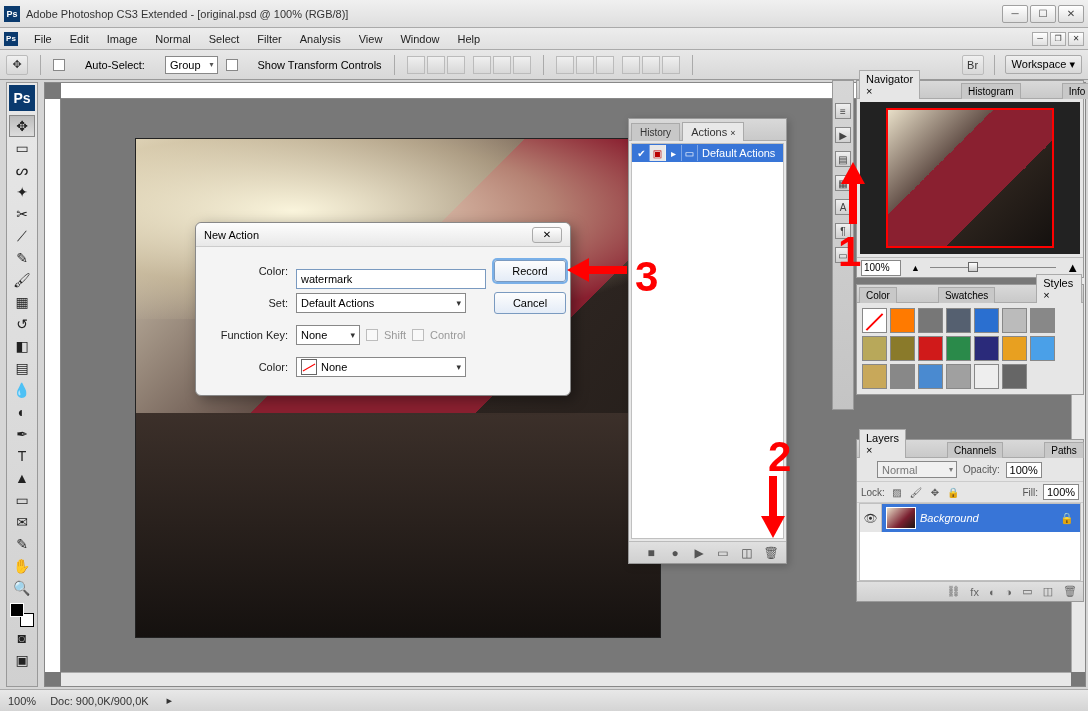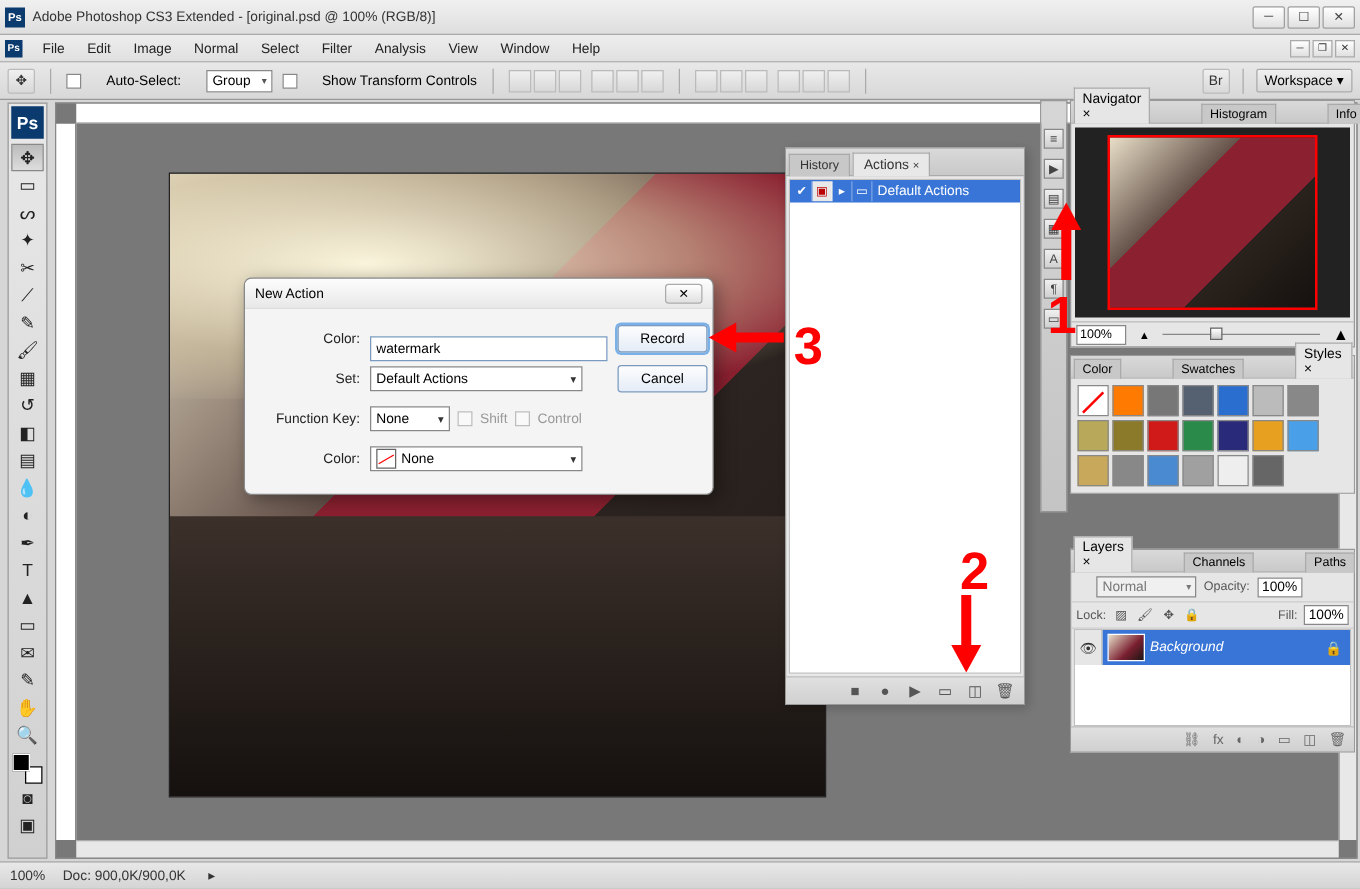--- a/index.html
+++ b/index.html
@@ -32,21 +32,21 @@
 .canvas-zone { flex: 1; background: #787878; position: relative; margin: 2px 2px 2px 0; border: 1px solid #888; }
 .rulerh { position: absolute; top: 0; left: 16px; right: 14px; height: 16px; background: #fff; border-bottom: 1px solid #888; }
 .rulerv { position: absolute; top: 16px; left: 0; width: 16px; bottom: 14px; background: #fff; border-right: 1px solid #888; }
 .canvas-img { position: absolute; top: 55px; left: 90px; width: 526px; height: 500px; background: linear-gradient(135deg,#e8dfc8 0%,#65524a 38%,#8a2030 38%,#8a2030 60%,#2c2420 60%,#201a16 100%); border: 1px solid #222; overflow: hidden; }
 .canvas-img::before { content:""; position:absolute; top:0; left:0; right:0; height:180px; background: radial-gradient(ellipse at 30% 40%,rgba(255,250,225,0.95) 0%,rgba(210,195,160,0.6) 50%,transparent 80%); }
 .canvas-img::after { content:""; position:absolute; bottom:0; left:0; right:0; height:45%; background: linear-gradient(#3c302a,#15110f); }
 .scroll-h { position: absolute; bottom: 0; left: 16px; right: 14px; height: 14px; background: #e8e8e8; border-top: 1px solid #aaa; }
 .scroll-v { position: absolute; top: 16px; right: 0; width: 14px; bottom: 14px; background: #e8e8e8; border-left: 1px solid #aaa; }
 .statusbar { position: absolute; bottom: 0; left: 0; right: 0; height: 22px; background: linear-gradient(#e8e8e8,#d4d4d4); border-top: 1px solid #aaa; display: flex; align-items: center; padding: 0 8px; gap: 14px; color: #333; }
 
-.actions-panel { position: absolute; top: 118px; left: 628px; width: 192px; height: 446px; background: #e8e8e8; border: 1px solid #999; box-shadow: 2px 2px 8px rgba(0,0,0,0.2); }
+.actions-panel { position: absolute; top: 118px; left: 628px; width: 159px; height: 446px; background: #e8e8e8; border: 1px solid #999; box-shadow: 2px 2px 8px rgba(0,0,0,0.2); }
 .panel-tabs { display: flex; background: linear-gradient(#d9d9d9,#c9c9c9); height: 22px; border-bottom: 1px solid #aaa; align-items: end; }
 .panel-tab { padding: 3px 8px; background: #c8c8c8; border: 1px solid #aaa; border-bottom: none; margin-left: 2px; font-size: 10px; color: #333; position: relative; top: 1px; }
 .panel-tab.active { background: #e8e8e8; }
 .panel-tab .x { margin-left: 3px; font-size: 9px; }
 .actions-body { height: 396px; background: #fff; margin: 2px; border: 1px solid #c0c0c0; overflow: hidden; }
 .action-row { display: flex; align-items: center; height: 18px; background: #3875d7; color: #fff; padding-left: 2px; }
 .action-row .cell { width: 16px; height: 16px; border-right: 1px solid rgba(255,255,255,0.35); display: flex; align-items: center; justify-content: center; font-size: 10px; }
 .action-row .lbl { padding-left: 4px; font-size: 11px; }
 .actions-footer { height: 22px; display: flex; align-items: center; justify-content: flex-end; gap: 10px; padding: 0 8px; background: linear-gradient(#e0e0e0,#d0d0d0); border-top: 1px solid #bbb; }
 .foot-ico { width: 14px; height: 14px; color: #555; font-size: 12px; display: flex; align-items: center; justify-content: center; }

